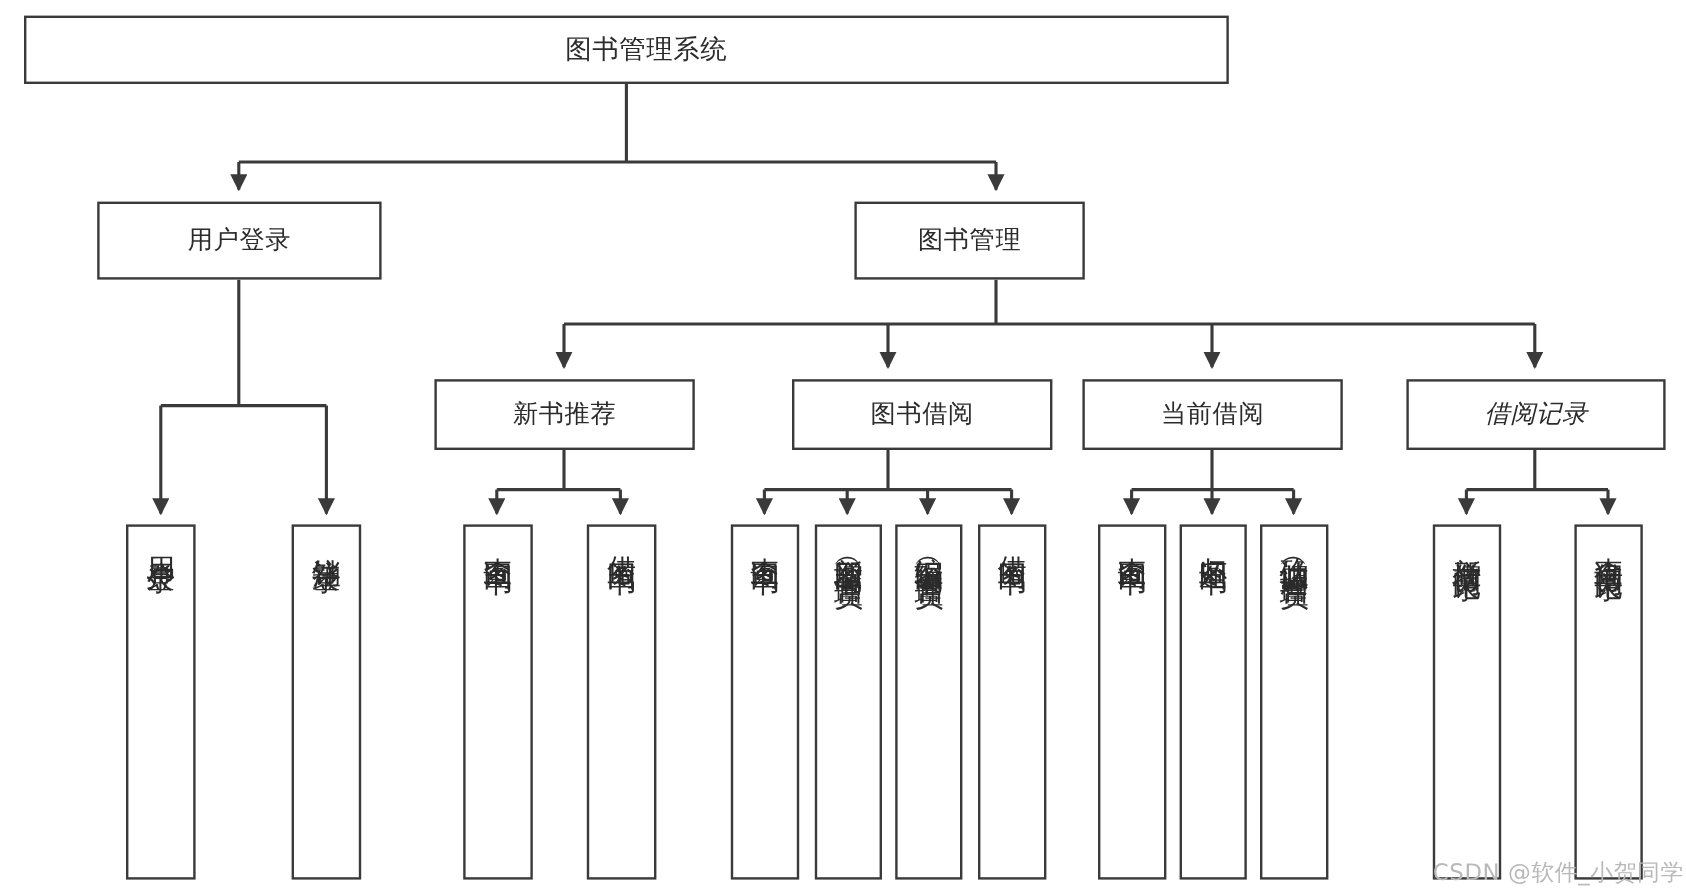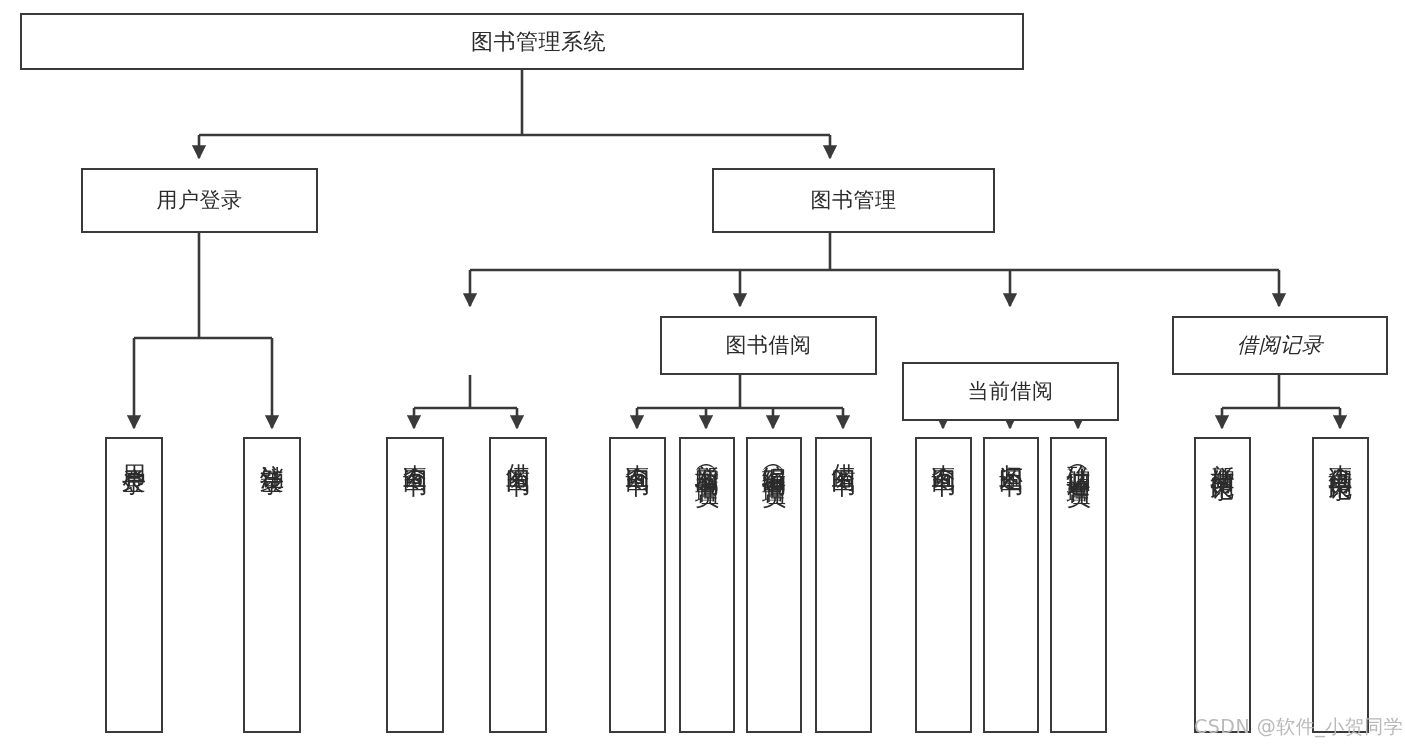--- a/index.html
+++ b/index.html
@@ -124,28 +124,31 @@
     </g>
   </svg>
 
   <div class="node root horiz" style="left:20px; top:13px; width:1004px; height:57px;padding-left:33px;">
     <span class="label">图书管理系统</span>
   </div>
 
   <div class="node horiz" style="left:81px; top:168px; width:237px; height:65px;">
     <span class="label">用户登录</span>
   </div>
-  <div class="node horiz" style="left:712px; top:168px; width:283px; height:65px;">
+  <div class="node horiz" style="left:712px; top:168px; width:192px; height:65px;">
     <span class="label">图书管理</span>
   </div>
 
+  <div class="node horiz" style="left:362px; top:316px; width:217px; height:59px;">
+    <span class="label">新书推荐</span>
+  </div>
   <div class="node horiz" style="left:632px; top:316px; width:217px; height:59px;margin-left:28px;">
     <span class="label">图书借阅</span>
   </div>
-  <div class="node horiz" style="left:902px; top:316px; width:217px; height:59px;margin-top:46px;">
+  <div class="node horiz" style="left:902px; top:316px; width:217px; height:59px;">
     <span class="label">当前借阅</span>
   </div>
   <div class="node horiz" style="left:1172px; top:316px; width:216px; height:59px;font-style:italic;">
     <span class="label">借阅记录</span>
   </div>
 
   <div class="node vert" style="left:105px; top:437px; width:58px; height:296px;">
     <span class="label">用户登录</span>
   </div>
   <div class="node vert" style="left:243px; top:437px; width:58px; height:296px;">

